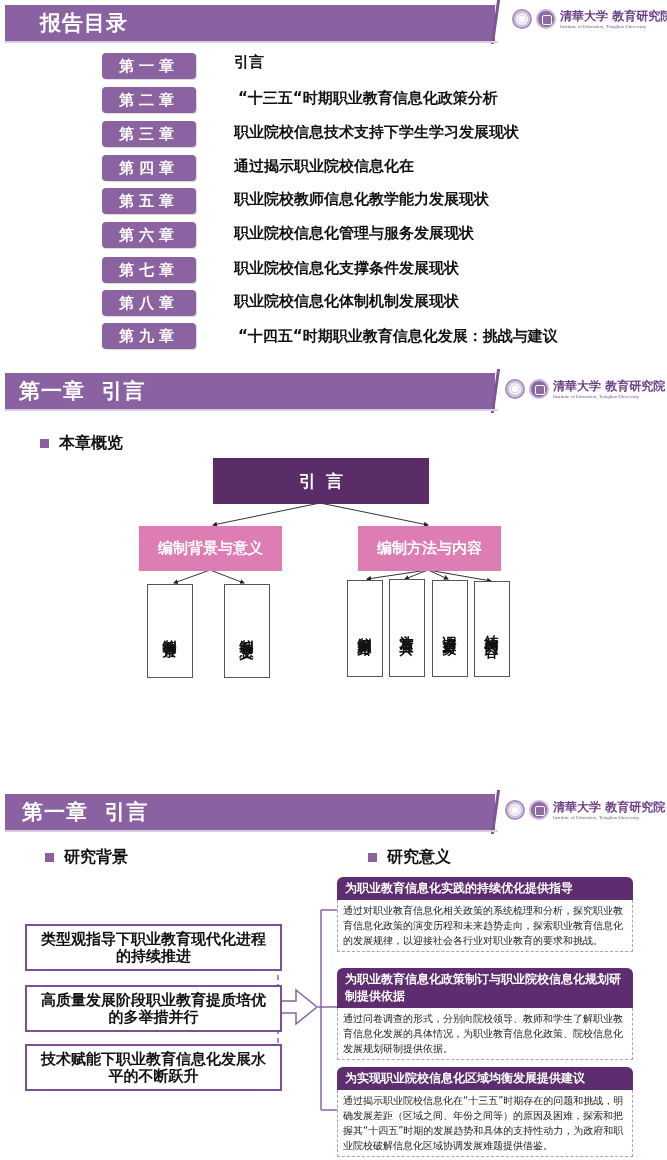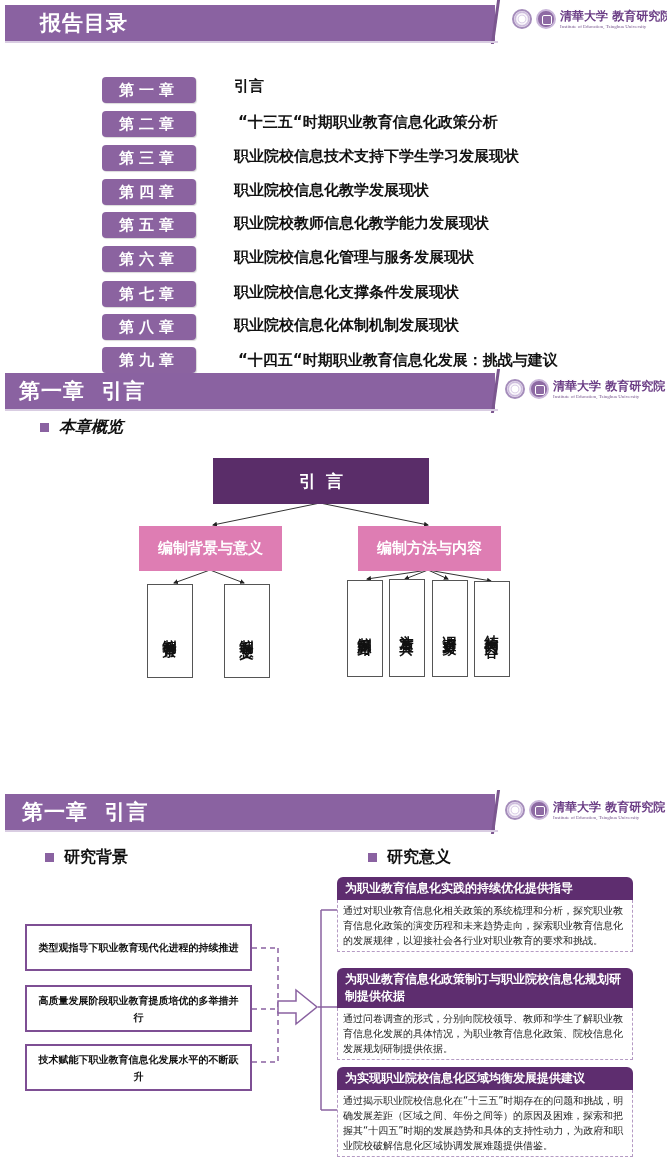--- a/index.html
+++ b/index.html
@@ -24,21 +24,21 @@
           }
   .seal2 { width: 20px; height: 20px; border-radius: 50%; background: #8d6aa3;
            border: 2px solid #c9b6d9; position: relative; }
   .seal2::after { content: ""; position: absolute; left: 4px; top: 4px; width: 8px; height: 8px;
                   border: 1.5px solid #fff; border-radius: 2px; }
   .logo-text { display: flex; flex-direction: column; line-height: 1; }
   .logo-cn { font-size: 12px; color: #6c3f86; font-weight: bold; font-family: "DejaVu Serif", serif; white-space: nowrap; }
   .logo-en { font-size: 5px; color: #7a5a90; margin-top: 2px; white-space: nowrap; font-family: "Liberation Serif", serif; }
 
   
-  .toc-row { position: absolute; left: 0; height: 26px; width: 667px; margin-top: 24px; }
+  .toc-row { position: absolute; left: 0; height: 26px; width: 667px; }
   .toc-badge { position: absolute; left: 102px; top: 0; width: 94px; height: 26px;
                background: #8b63a0; border-radius: 4px; color: #fff; font-weight: bold;
                font-size: 15px; text-align: center; line-height: 26px; letter-spacing: 5px;
                box-shadow: 1px 1px 1px rgba(0,0,0,0.15); }
   .toc-text { position: absolute; left: 234px; top: 2px; font-size: 15px; font-weight: bold;
               color: #111; white-space: nowrap; }
 
   
   .sec-head { position: absolute; display: flex; align-items: center; gap: 10px;
               font-size: 16px; font-weight: bold; color: #111; }
@@ -47,23 +47,23 @@
   
   .node { position: absolute; display: flex; align-items: center; justify-content: center;
           font-weight: bold; }
   .node-root { background: #5a2d69; color: #fff; font-size: 17px; letter-spacing: 10px; }
   .node-mid { background: #de7db3; color: #fff; font-size: 15px; }
   .node-leaf { background: #fff; border: 1.5px solid #555; color: #111; font-size: 14px;
                writing-mode: vertical-rl; text-orientation: upright; letter-spacing: 2px; }
   svg.lines { position: absolute; left: 0; top: 0; overflow: visible; }
 
   
-  .bg-box { position: absolute; left: 25px; width: 227px; height: 47px;
+  .bg-box { position: absolute; left: 25px; width: 257px; height: 47px;
             border: 2.5px solid #7e4f94; background: #fff; display: flex; align-items: center;
-            justify-content: center; text-align: center; font-weight: bold; font-size: 10px;
+            justify-content: center; text-align: center; font-weight: bold; font-size: 15px;
             line-height: 17px; padding: 0 8px; color: #111; }
 
   .card { position: absolute; left: 337px; width: 296px; }
   .card-title { background: #5e2d6f; color: #fff; font-weight: bold; font-size: 12px;
                 padding: 3px 8px; border-radius: 6px 6px 0 0; line-height: 17px; }
   .card-body { border: 1px dashed #b59ac4; border-top: none; background: #fff; font-size: 10px;
                line-height: 15px; padding: 3px 6px 3px 5px; color: #222; }
 </style>
 </head>
 <body>
@@ -90,21 +90,21 @@
   <div class="toc-row" style="top:87px;">
     <div class="toc-badge">第二章</div>
     <div class="toc-text" style="left:238px;">“十三五“时期职业教育信息化政策分析</div>
   </div>
   <div class="toc-row" style="top:121px;">
     <div class="toc-badge">第三章</div>
     <div class="toc-text">职业院校信息技术支持下学生学习发展现状</div>
   </div>
   <div class="toc-row" style="top:155px;">
     <div class="toc-badge">第四章</div>
-    <div class="toc-text">职业院校信息化教学发展现状</div>
+    <div class="toc-text">通过揭示职业院校信息化在</div>
   </div>
   <div class="toc-row" style="top:188px;">
     <div class="toc-badge">第五章</div>
     <div class="toc-text">职业院校教师信息化教学能力发展现状</div>
   </div>
   <div class="toc-row" style="top:222px;padding-left:12px;">
     <div class="toc-badge">第六章</div>
     <div class="toc-text">职业院校信息化管理与服务发展现状</div>
   </div>
   <div class="toc-row" style="top:257px;">
@@ -129,21 +129,21 @@
   <div class="hdr-underline" style="top:54px;"></div>
   <div class="logo" style="left:505px;top:24px;">
     <span class="seal"></span>
     <span class="seal2"></span>
     <div class="logo-text">
       <span class="logo-cn">清華大学 教育研究院</span>
       <span class="logo-en">Institute of Education, Tsinghua University</span>
     </div>
   </div>
 
-  <div class="sec-head" style="left:40px;top:62px;font-style:italic;">
+  <div class="sec-head" style="left:40px;top:78px;">
     <span class="sq"></span>
     <span>本章概览</span>
   </div>
 
   <svg class="lines" width="667" height="420">
     <defs>
       <marker id="ah" markerWidth="5" markerHeight="5" refX="4" refY="2.5" orient="auto">
         <path d="M0,0 L5,2.5 L0,5 z" fill="#222"></path>
       </marker>
     </defs>

